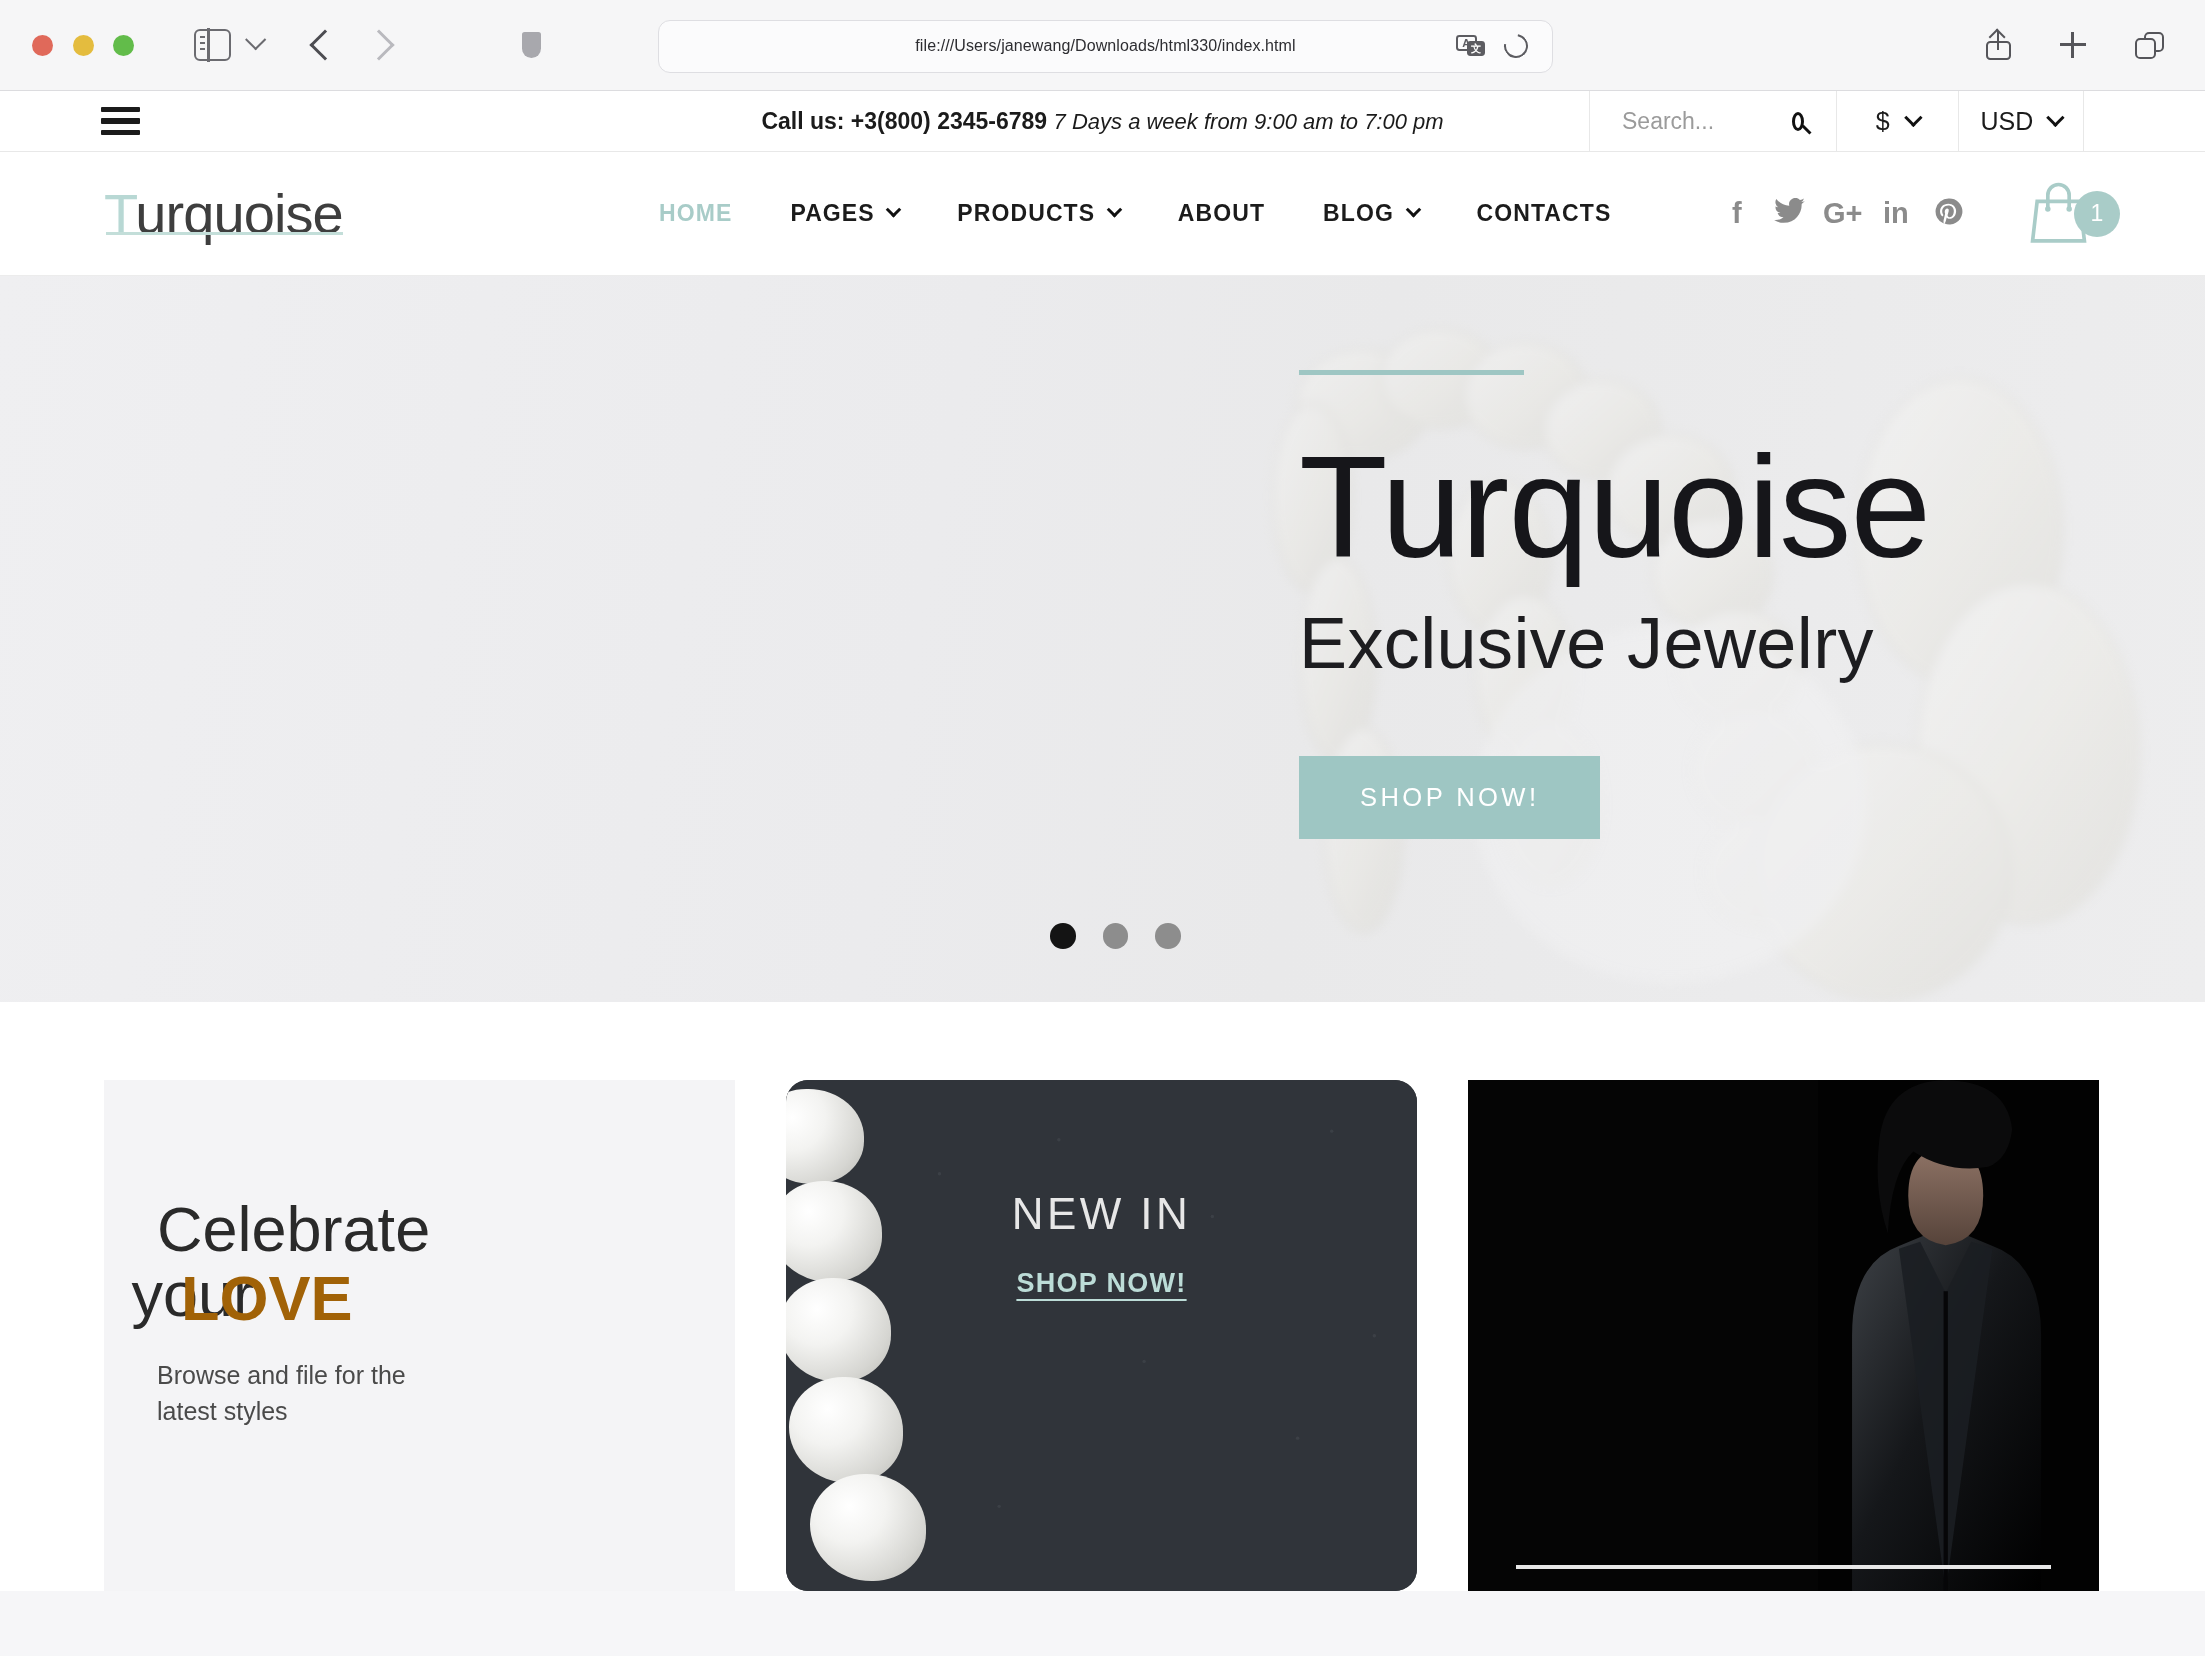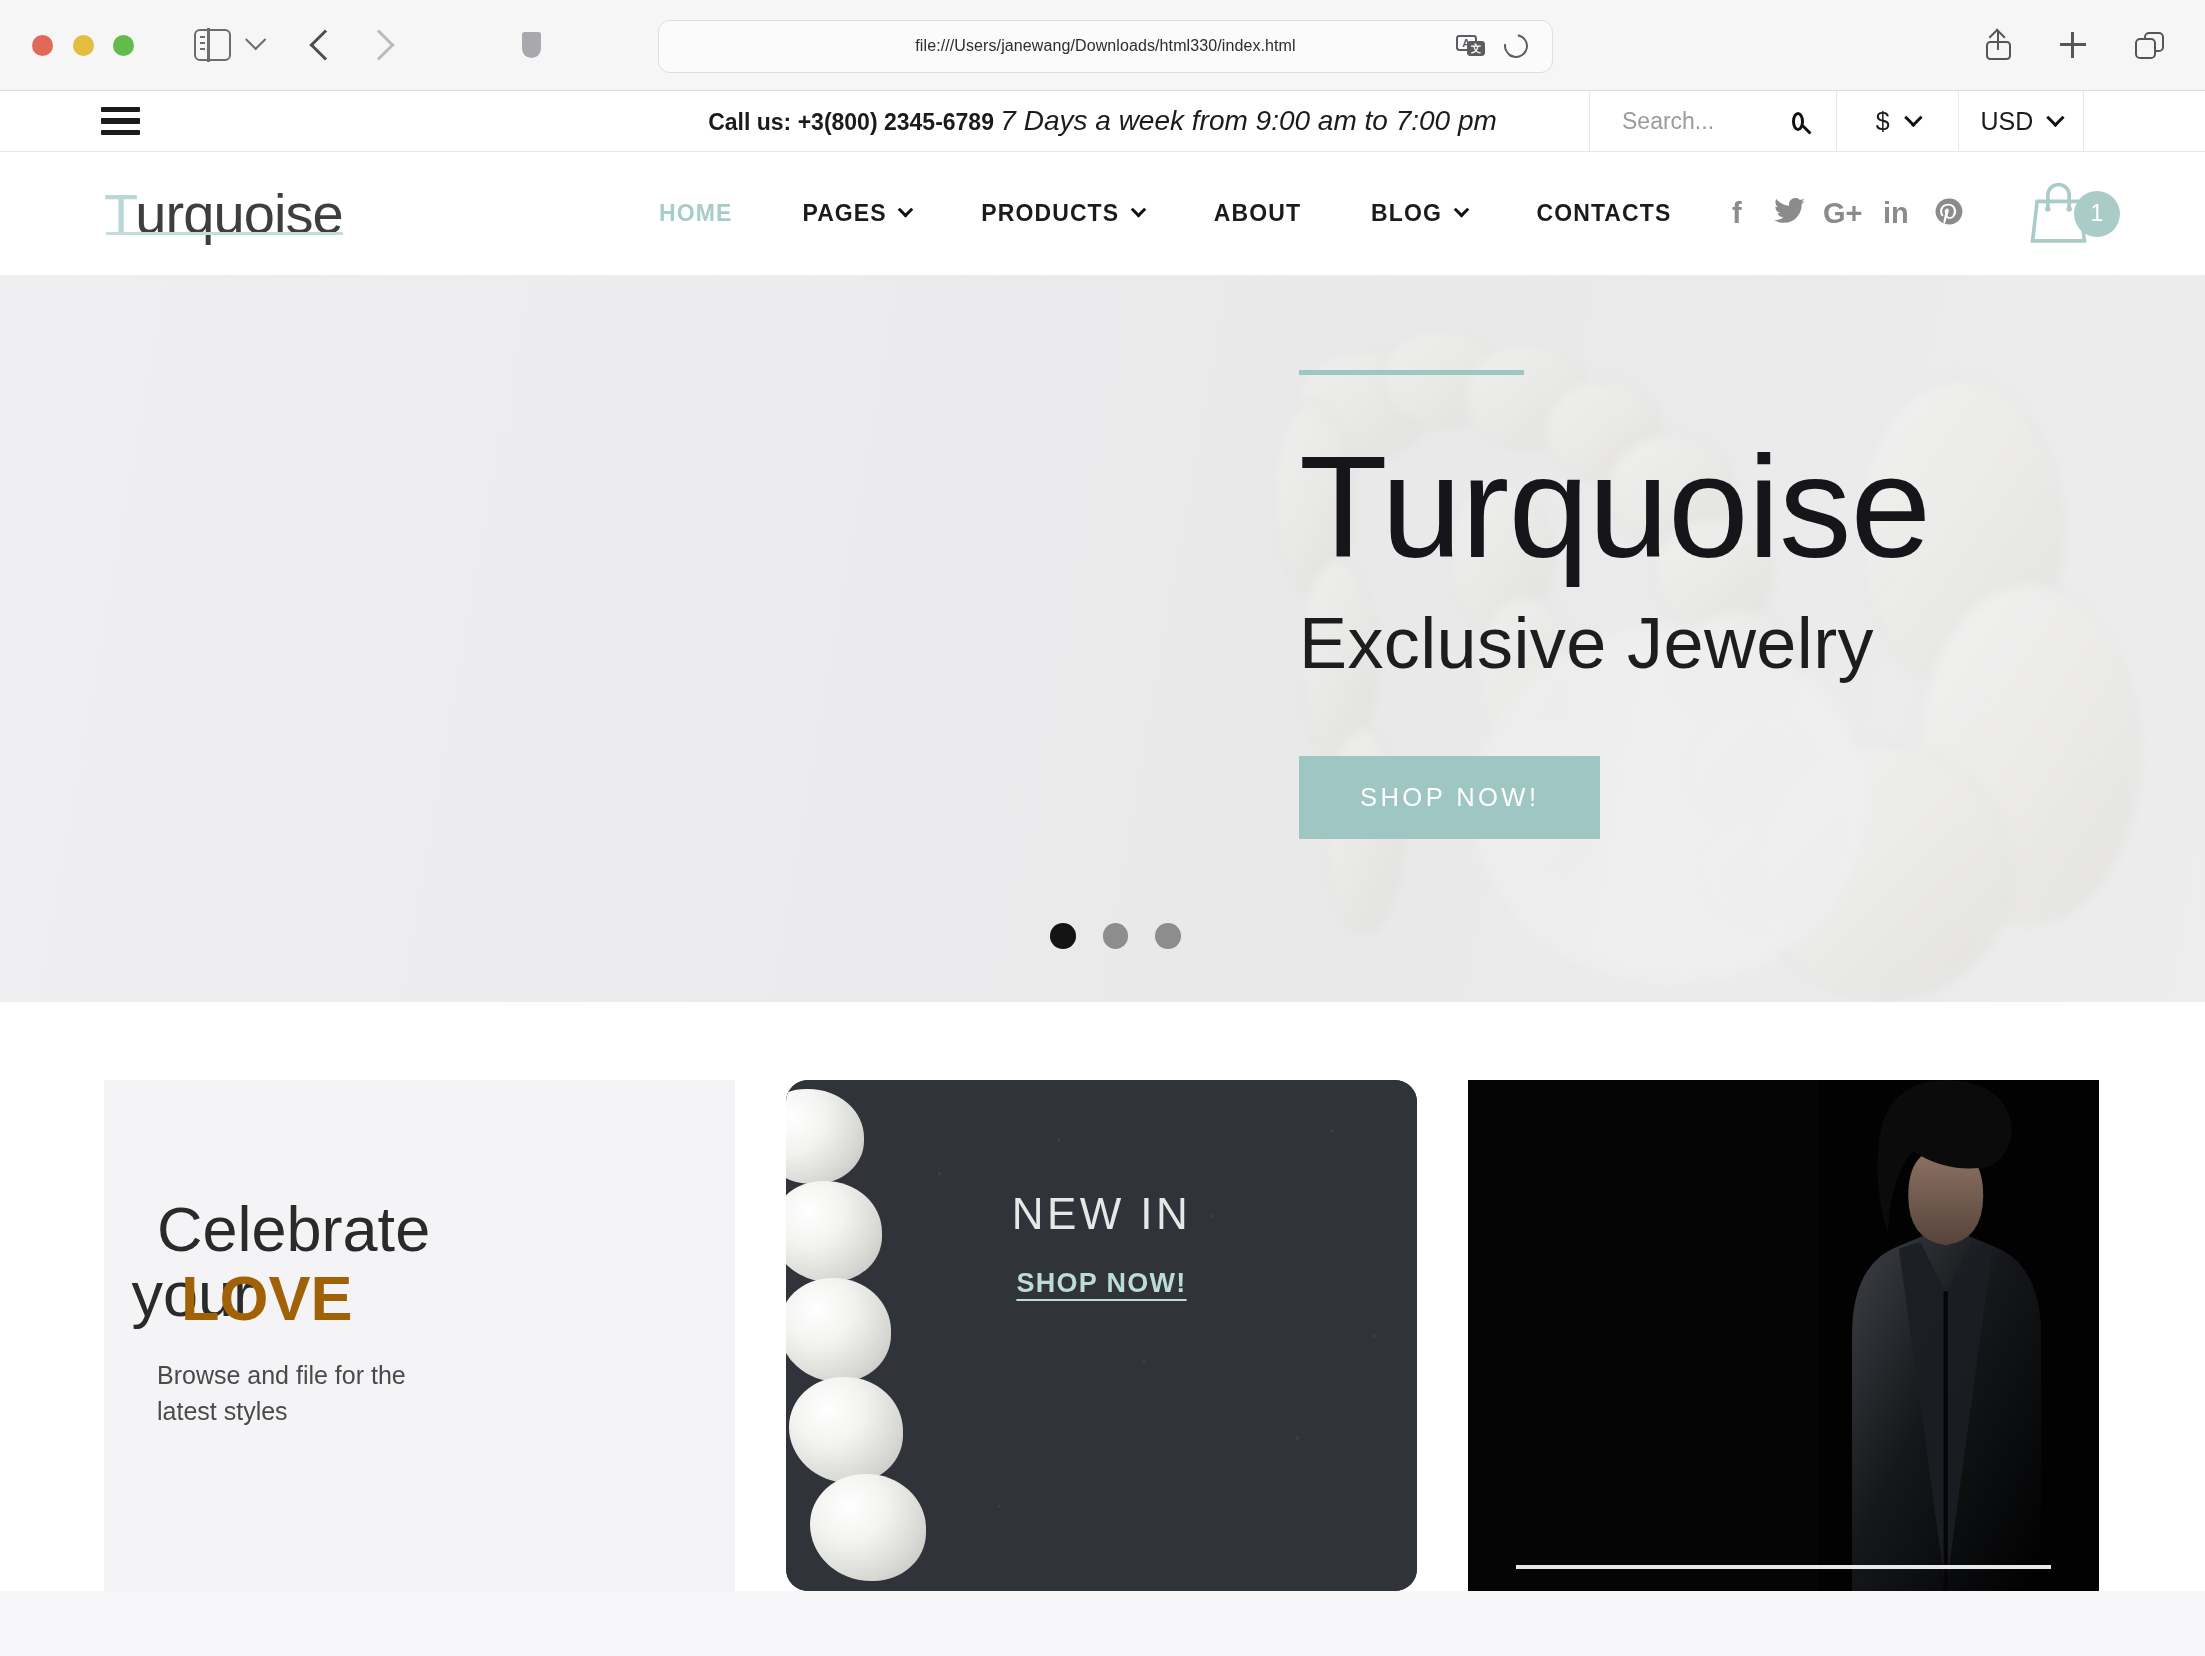--- a/index.html
+++ b/index.html
@@ -65,21 +65,21 @@
   .tabs-ico .s2{position:absolute;right:0;top:0;width:20.5px;height:20.5px;border:2.6px solid #55555a;border-radius:5.1px;}
 
   
   .topbar{ position:relative; width:100%; height:61px; background:#fff;
            border-bottom:0.9px solid #e8e8e8; display:flex; align-items:center;}
   .burger{ margin-left:101px; width:39px; display:flex; flex-direction:column; gap:6px; cursor:pointer;}
   .burger span{ display:block; height:5.1px; background:#1b1b1b; border-radius:0.9px;}
   .callus{ position:absolute; left:50%; transform:translateX(-50%); white-space:nowrap;
            font-size:23px; color:#1b1b1b; }
   .callus b{ font-weight:bold; }
-  .callus i{ font-size:28px; }
+  .callus i{ font-size:22px; }
   .topright{ position:absolute; right:0; top:0; height:61px; display:flex; align-items:stretch; }
   .tr-cell{ display:flex; align-items:center; border-left:0.9px solid #e8e8e8; }
   .search-cell{ width:247px; padding:0 32px; justify-content:flex-end;margin-left:20px; }
   .search-input{ border:none; outline:none; font-size:23px; color:#8d8d8d;
                  font-family:"Liberation Sans",sans-serif; width:170px; background:transparent;}
   .search-input::placeholder{ color:#9b9b9b; }
   .mag{ position:relative; width:19px;height:19px;border:3.4px solid #111;border-radius:50%;}
   .mag:after{content:"";position:absolute;right:-7.7px;bottom:-6.8px;width:3.4px;height:11px;background:#111;transform:rotate(-45deg);}
   .cur-cell{ width:122px; justify-content:center; gap:17px; font-size:25px; color:#1b1b1b; }
   .usd-cell{ width:125px; justify-content:center; gap:15.3px; font-size:25px; color:#1b1b1b; }
@@ -88,21 +88,21 @@
        transform:rotate(45deg) translate(-2.6px,-2.6px);}
 
   
   .header{ position:relative; width:100%; height:124px; background:#fff;
            display:flex; align-items:center; border-bottom:0.9px solid #ececec;}
   .logo{ margin-left:104px; font-size:56px; font-weight:300; letter-spacing:-0.9px; line-height:1;
          position:relative; color:#3e3e3e; }
   .logo .t{ color:#b8d8d4; }
   .logo-underline{ position:absolute; left:1.7px; right:0; bottom:6.8px; height:2.6px; background:#c3ded9; }
 
-  .mainnav{ position:absolute; left:632px; display:flex; align-items:center; gap:16px; }
+  .mainnav{ position:absolute; left:632px; display:flex; align-items:center; gap:4px; }
   .mainnav a{ font-size:23px; font-weight:bold; letter-spacing:1.1px; color:#1b1b1b;
               text-decoration:none; padding:0 27px; display:flex; align-items:center; gap:13.6px;}
   .mainnav a.active{ color:#a8ccc8; }
   .cdown{ width:11px;height:11px;border-right:3.4px solid #111;border-bottom:3.4px solid #111;
           transform:rotate(45deg) translate(-2.6px,-2.6px);}
 
   .headright{ position:absolute; right:85px; display:flex; align-items:center; gap:0; }
   .social{ display:flex; align-items:center; gap:0; }
   .social a{ width:53px; text-align:center; color:#8b8b8b; text-decoration:none;
              font-size:29px; font-weight:bold; line-height:1; }

